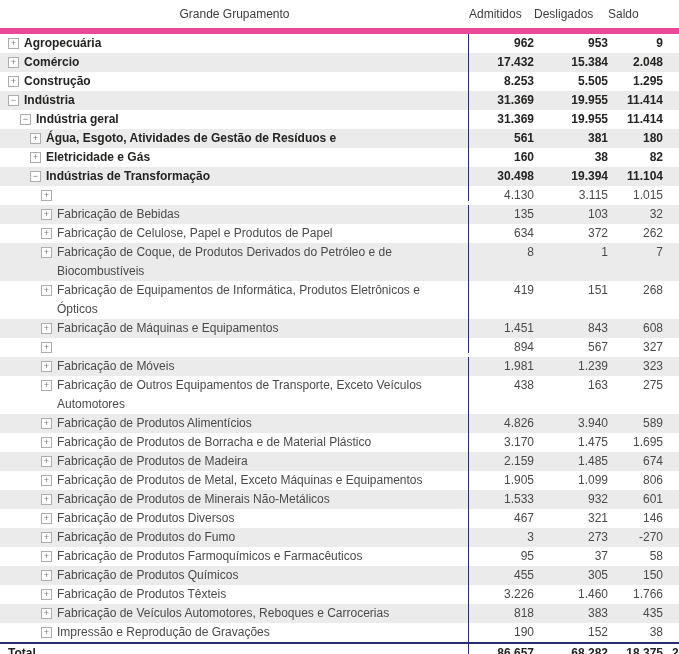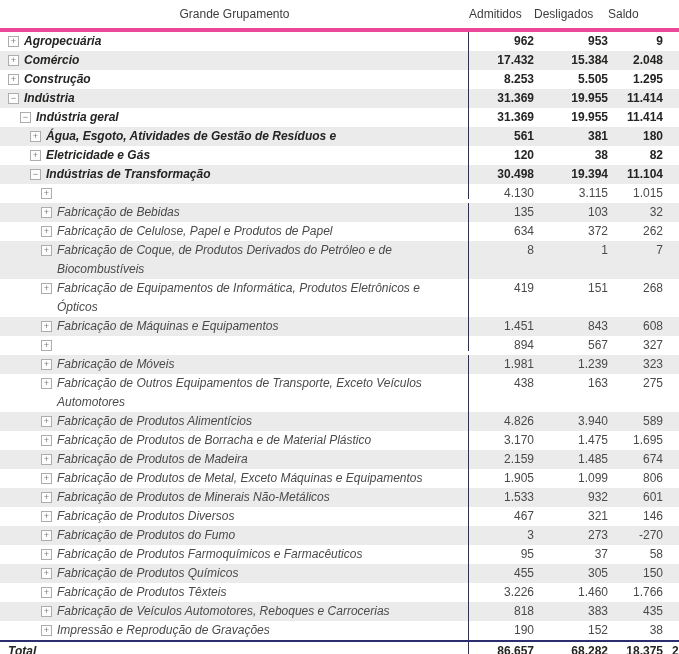--- a/index.html
+++ b/index.html
@@ -10,21 +10,21 @@
     background:#fff;
     font-family:"Liberation Sans","DejaVu Sans",sans-serif;
     font-size:12px;
     color:#252423;
   }
   
   .hdr{
     display:flex;
     align-items:center;
     height:28px;
-    border-bottom:4px solid #ec4899;
+    border-bottom:6px solid #ec4899;
     color:#3d3d3d;
   }
   .hdr .h-label{width:469px;text-align:center;box-sizing:border-box;}
   .hdr .h-num{text-align:left;box-sizing:border-box;}
   .h-adm{width:65px;}
   .h-des{width:74px;}
   .h-sal{width:55px;}
   
   .row{
     display:flex;
@@ -57,21 +57,21 @@
     color:#7f7f7f;
     font-size:9px;
     line-height:9px;
     font-weight:normal;
     text-align:center;
     display:inline-flex;
     align-items:center;
     justify-content:center;
     cursor:pointer;
   }
-  .lab-text{display:block;font-style:italic;}
+  .lab-text{display:block;}
   .num{
     box-sizing:border-box;
     text-align:right;
     white-space:nowrap;
   }
   .num.c0{width:65px;}
   .num.c1{width:74px;}
   .num.c2{width:55px;}
   .ovf{
     box-sizing:border-box;
@@ -156,21 +156,21 @@
         <div class="num c0">561</div>
         <div class="num c1">381</div>
         <div class="num c2">180</div>
         <div class="ovf"></div>
       </div>
       <div class="row lvl2 bold">
         <div class="cell-label">
           <span class="toggle">+</span>
           <span class="lab-text">Eletricidade e Gás</span>
         </div>
-        <div class="num c0">120</div>
+        <div class="num c0">160</div>
         <div class="num c1">38</div>
         <div class="num c2">82</div>
         <div class="ovf"></div>
       </div>
       <div class="row lvl2 bold stripe">
         <div class="cell-label">
           <span class="toggle">−</span>
           <span class="lab-text">Indústrias de Transformação</span>
         </div>
         <div class="num c0">30.498</div>

